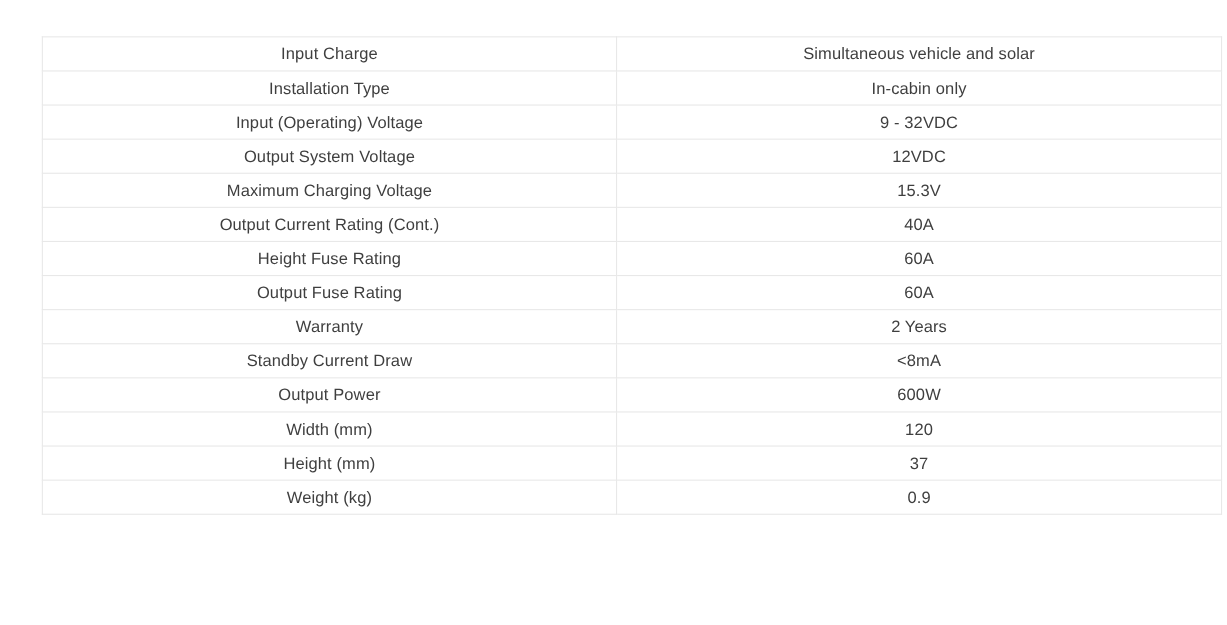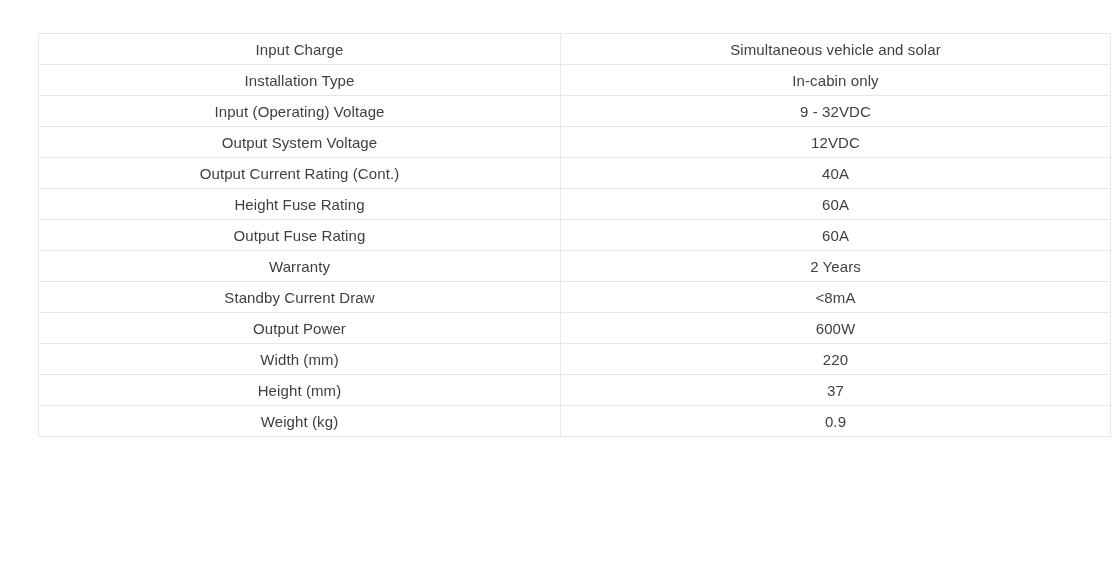--- a/index.html
+++ b/index.html
@@ -56,20 +56,24 @@
       </tr>
       <tr>
         <td class="label-col">Input (Operating) Voltage</td>
         <td class="value-col">9 - 32VDC</td>
       </tr>
       <tr>
         <td class="label-col">Output System Voltage</td>
         <td class="value-col">12VDC</td>
       </tr>
       <tr>
+        <td class="label-col">Maximum Charging Voltage</td>
+        <td class="value-col">15.3V</td>
+      </tr>
+      <tr>
         <td class="label-col">Output Current Rating (Cont.)</td>
         <td class="value-col">40A</td>
       </tr>
       <tr>
         <td class="label-col">Height Fuse Rating</td>
         <td class="value-col">60A</td>
       </tr>
       <tr>
         <td class="label-col">Output Fuse Rating</td>
         <td class="value-col">60A</td>
@@ -81,21 +85,21 @@
       <tr>
         <td class="label-col">Standby Current Draw</td>
         <td class="value-col">&lt;8mA</td>
       </tr>
       <tr>
         <td class="label-col">Output Power</td>
         <td class="value-col">600W</td>
       </tr>
       <tr>
         <td class="label-col">Width (mm)</td>
-        <td class="value-col">220</td>
+        <td class="value-col">120</td>
       </tr>
       <tr>
         <td class="label-col">Height (mm)</td>
         <td class="value-col">37</td>
       </tr>
       <tr>
         <td class="label-col">Weight (kg)</td>
         <td class="value-col">0.9</td>
       </tr>
     </tbody>

